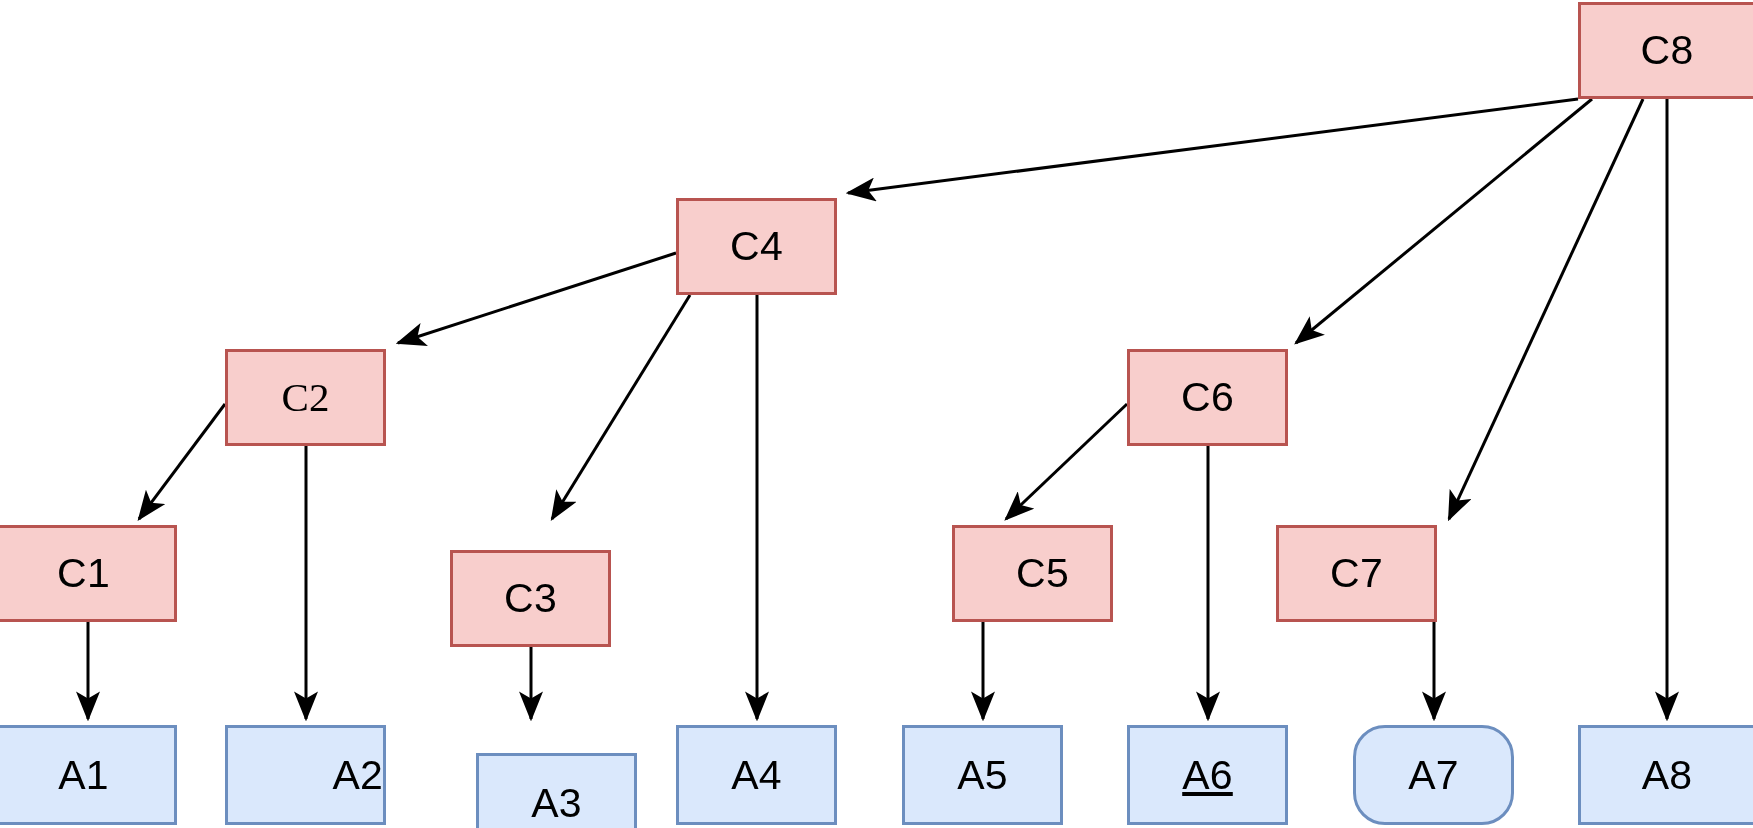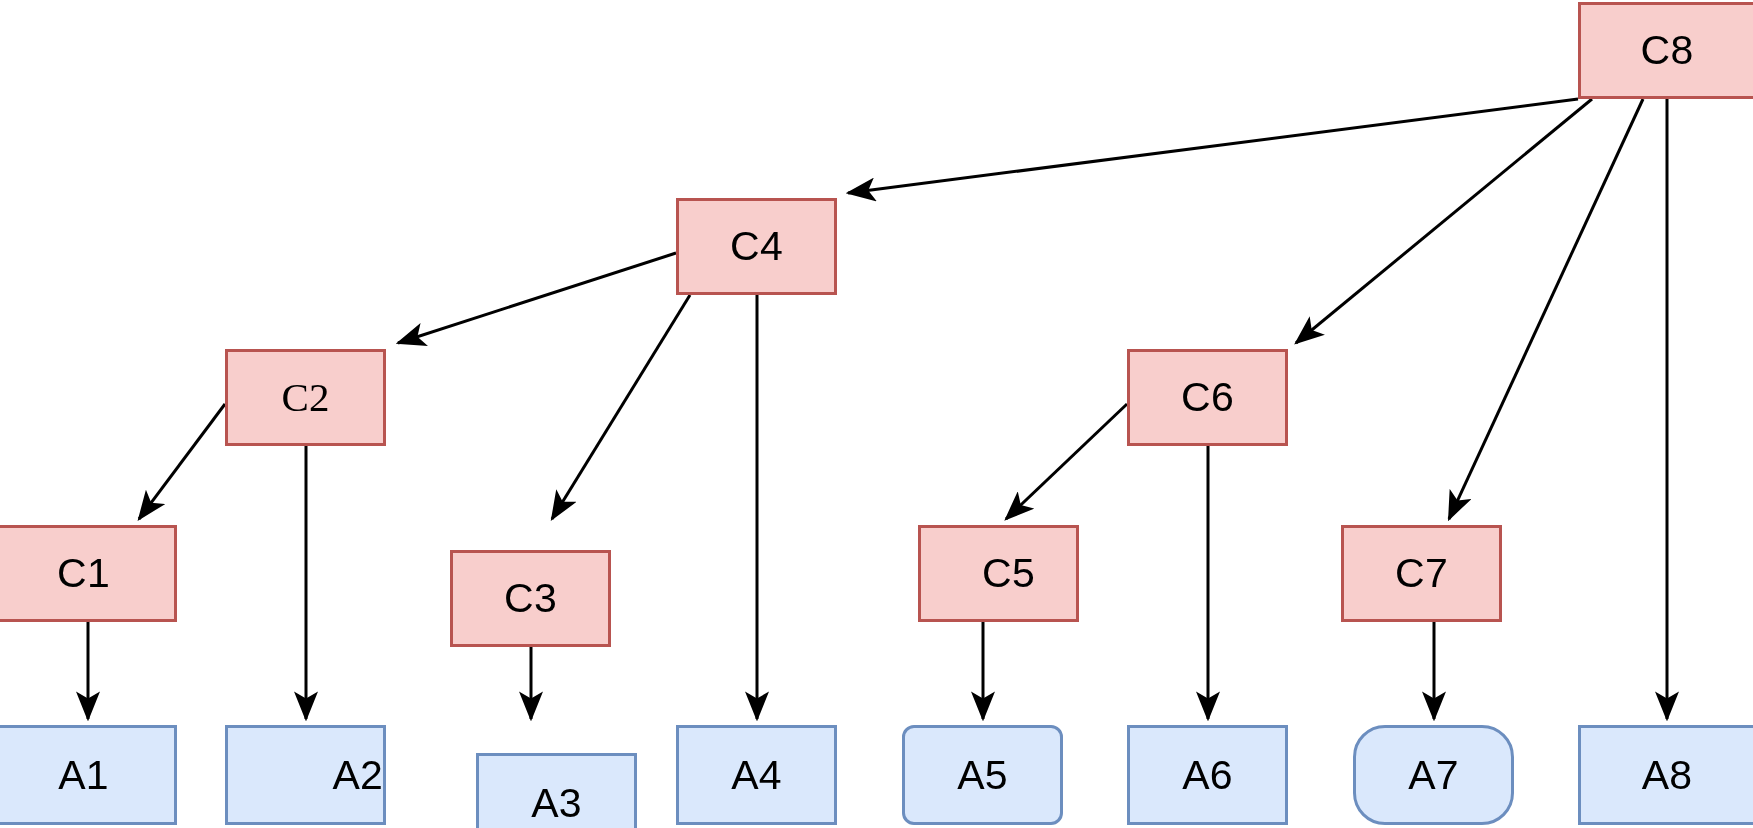--- a/index.html
+++ b/index.html
@@ -91,42 +91,42 @@
       </div>
       <div class="node node-pink" style="left: 1127px; top: 349px; width: 161px; height: 97px; text-align: center;">
         <span class="node-label">C6</span>
       </div>
       <div class="node node-pink" style="left: -10px; top: 525px; width: 187px; height: 97px;">
         <span class="node-label">C1</span>
       </div>
       <div class="node node-pink" style="left: 450px; top: 550px; width: 161px; height: 97px;">
         <span class="node-label">C3</span>
       </div>
-      <div class="node node-pink" style="left: 918px; top: 525px; width: 161px; height: 97px; padding-left: 20px;">
+      <div class="node node-pink" style="left: 952px; top: 525px; width: 161px; height: 97px; padding-left: 20px;">
         <span class="node-label">C5</span>
       </div>
-      <div class="node node-pink" style="left: 1341px; top: 525px; width: 161px; height: 97px;">
+      <div class="node node-pink" style="left: 1276px; top: 525px; width: 161px; height: 97px;">
         <span class="node-label">C7</span>
       </div>
       <div class="node node-blue" style="left: -10px; top: 725px; width: 187px; height: 100px;">
         <span class="node-label">A1</span>
       </div>
       <div class="node node-blue" style="left: 225px; top: 725px; width: 161px; height: 100px; justify-content: flex-end;">
         <span class="node-label">A2</span>
       </div>
       <div class="node node-blue" style="left: 476px; top: 725px; width: 161px; height: 100px; margin-top: 28px;">
         <span class="node-label">A3</span>
       </div>
       <div class="node node-blue" style="left: 676px; top: 725px; width: 161px; height: 100px;">
         <span class="node-label">A4</span>
       </div>
-      <div class="node node-blue" style="left: 902px; top: 725px; width: 161px; height: 100px; border-radius: 12px;">
+      <div class="node node-blue" style="left: 902px; top: 725px; width: 161px; height: 100px;">
         <span class="node-label">A5</span>
       </div>
-      <div class="node node-blue" style="left: 1127px; top: 725px; width: 161px; height: 100px;">
+      <div class="node node-blue" style="left: 1127px; top: 725px; width: 161px; height: 100px; text-decoration: underline;">
         <span class="node-label">A6</span>
       </div>
       <div class="node node-blue" style="left: 1353px; top: 725px; width: 161px; height: 100px; border-radius: 32px;">
         <span class="node-label">A7</span>
       </div>
       <div class="node node-blue" style="left: 1578px; top: 725px; width: 178px; height: 100px;">
         <span class="node-label">A8</span>
       </div>
     </div>
 

